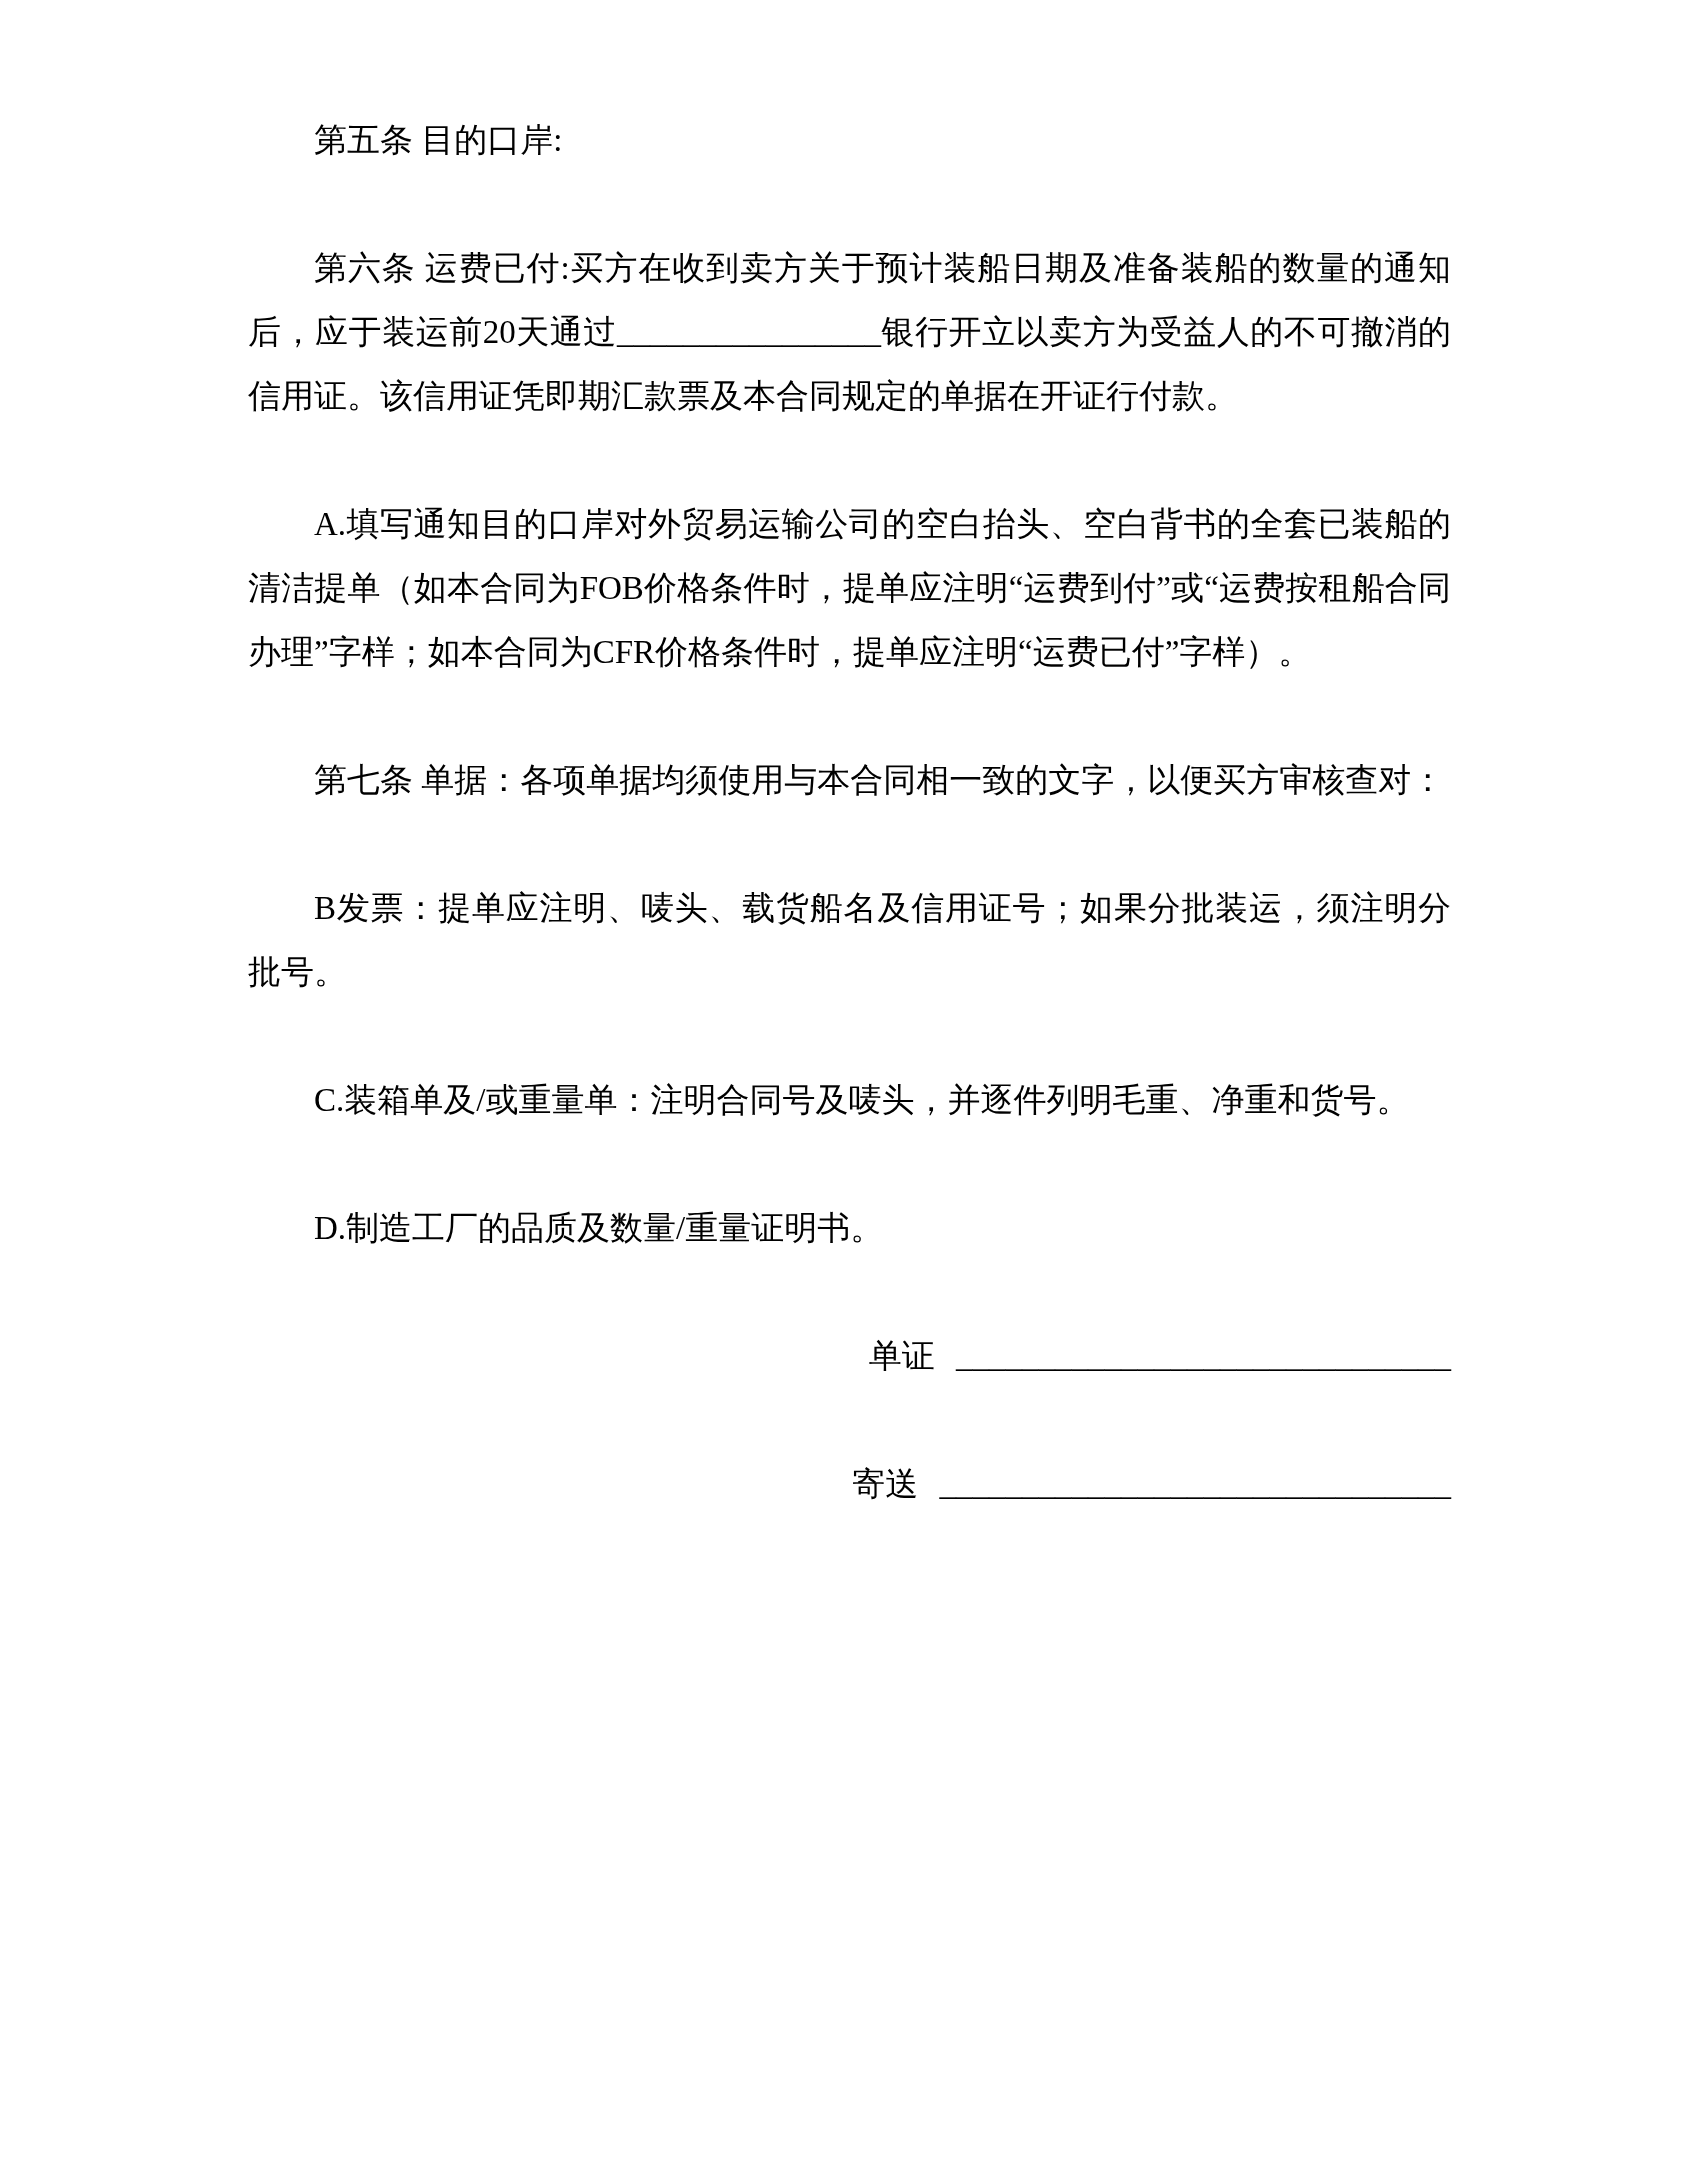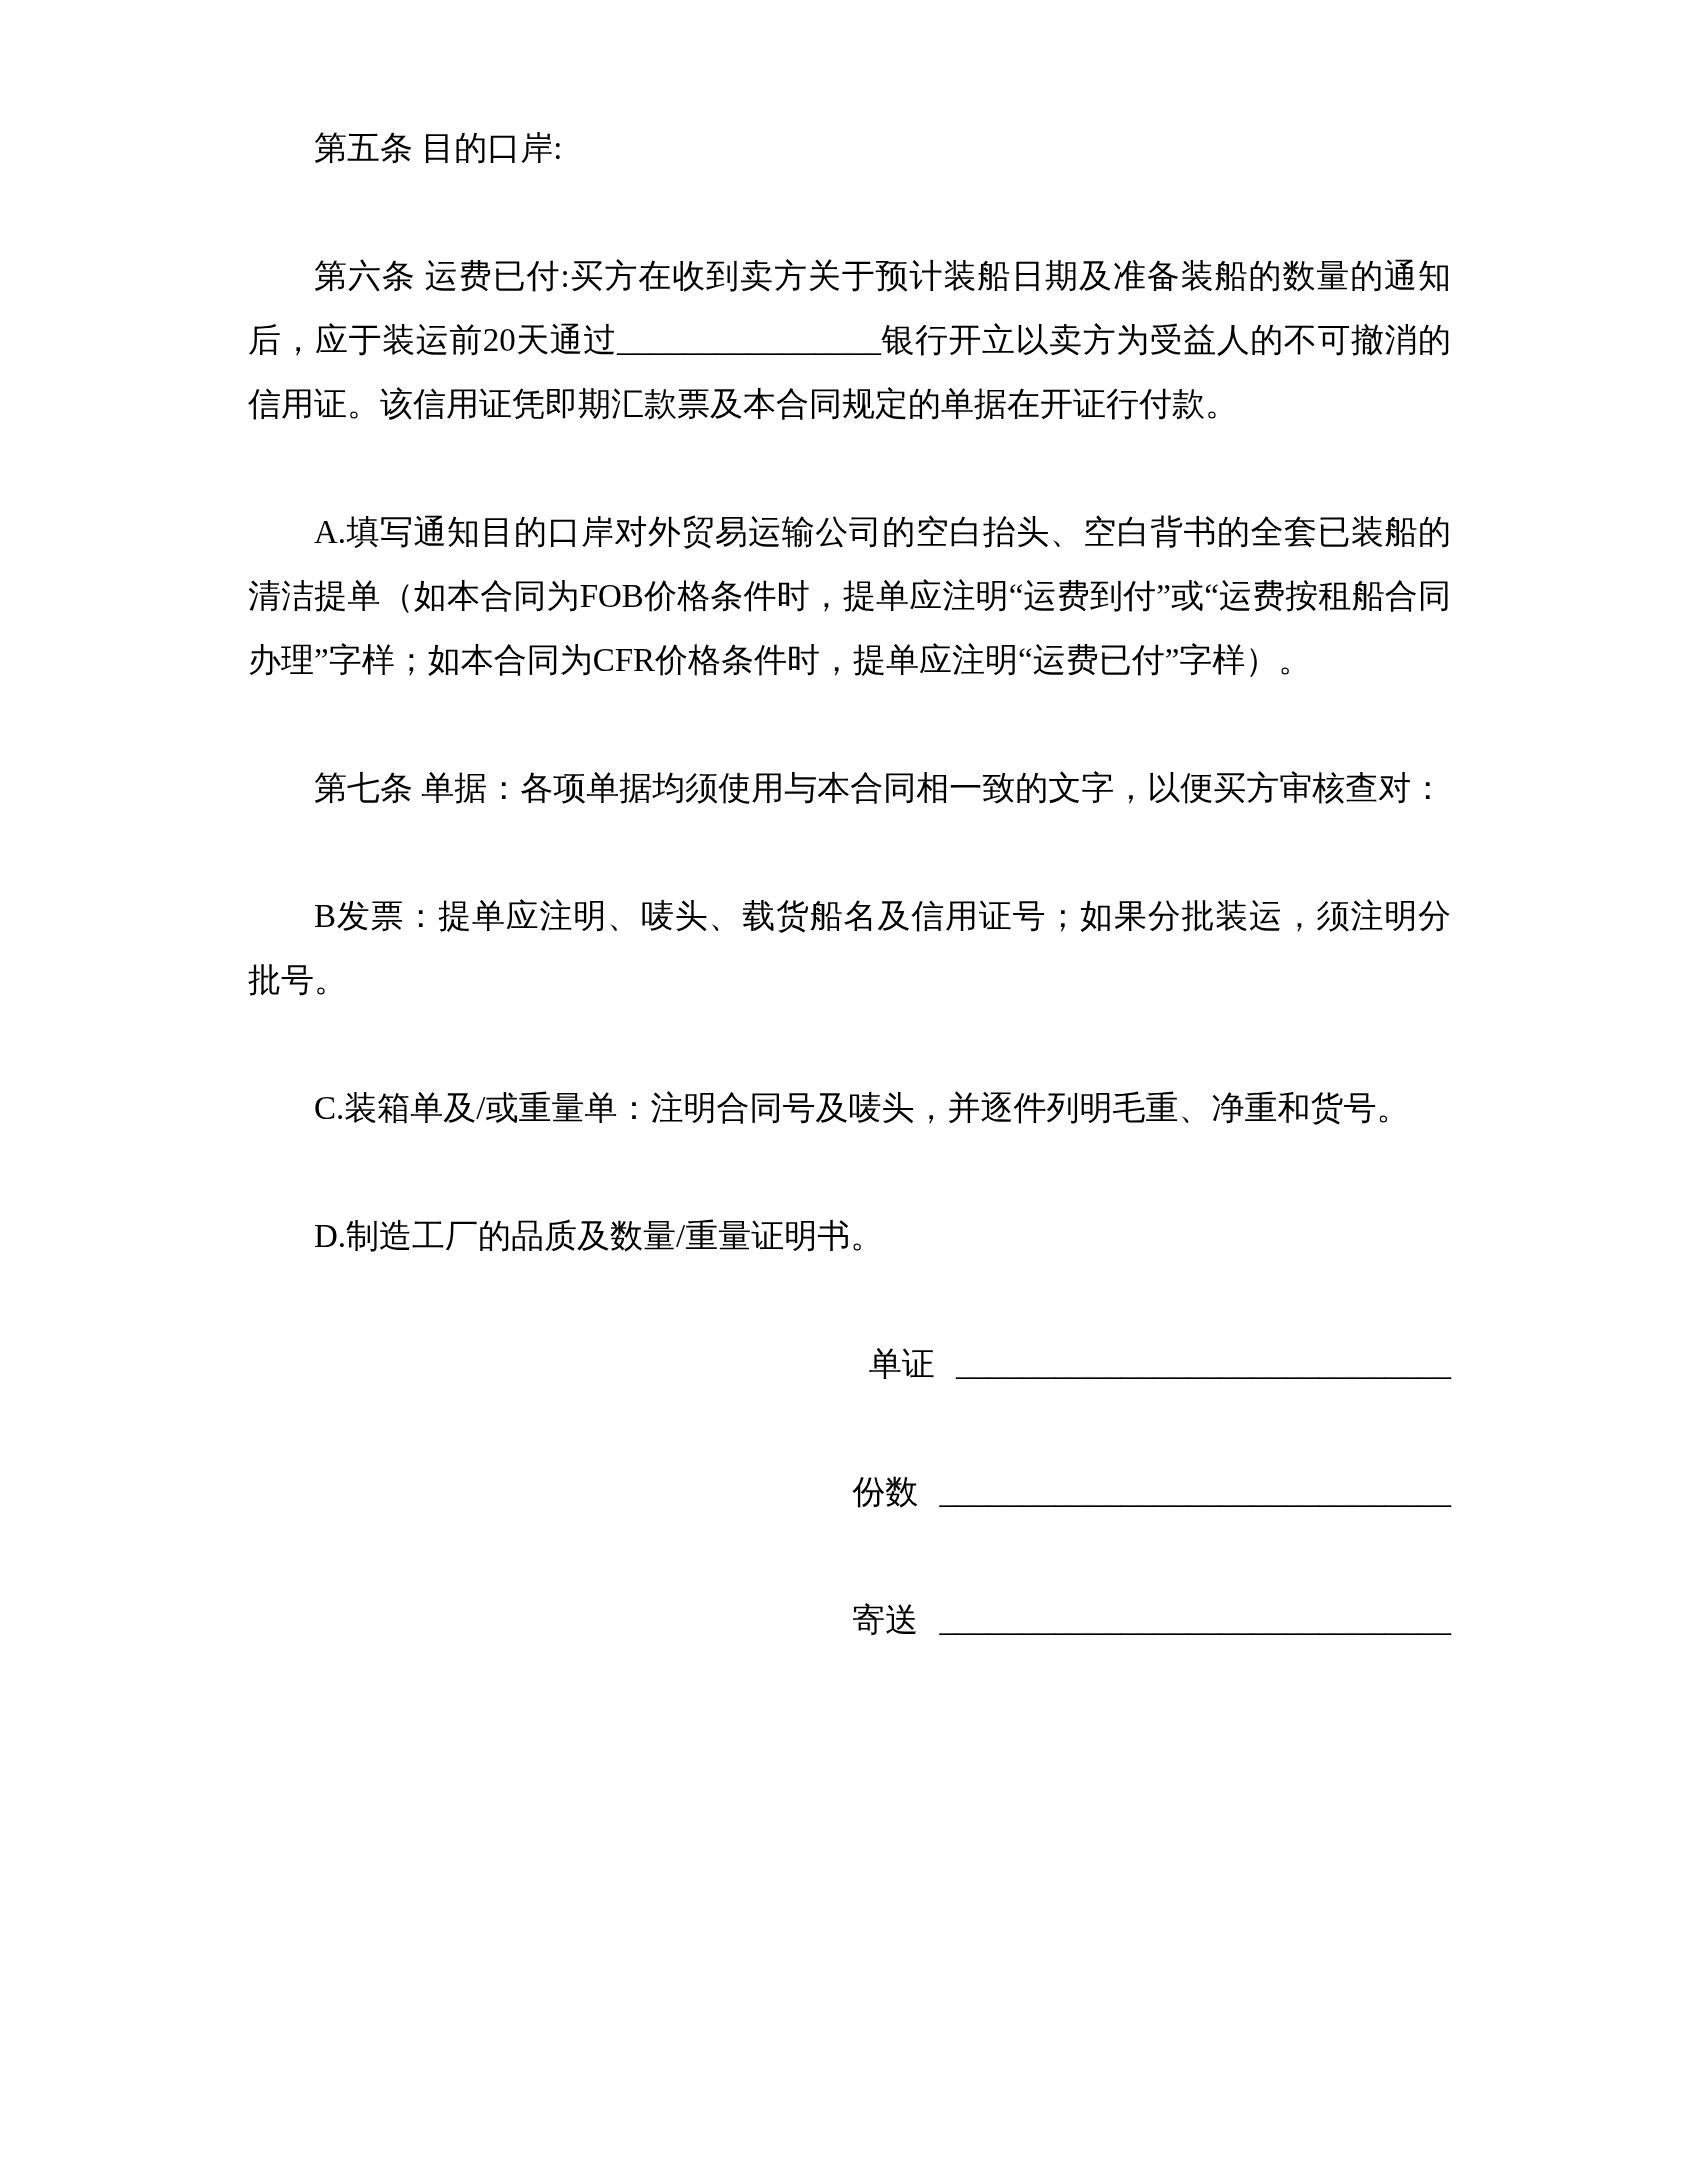--- a/index.html
+++ b/index.html
@@ -9,24 +9,25 @@
   body {
     width: 1686px;
     height: 2182px;
     background: #ffffff;
     font-family: "Liberation Serif", "DejaVu Serif", serif;
   }
   .page {
     box-sizing: border-box;
     width: 1686px;
     height: 1682px;
-    padding: 116px 235px 0 248px;
+    padding: 92px 235px 0 248px;
     background: #ffffff;
     color: #000000;
     overflow: hidden;
+    margin-top: 16px;
   }
   .para {
     margin: 0 0 64px 0;
     font-size: 33px;
     line-height: 64px;
     text-align: justify;
     text-indent: 66px;
     color: #000000;
     word-break: break-all;
   }
@@ -57,24 +58,20 @@
   <p class="para">C.装箱单及/或重量单：注明合同号及唛头，并逐件列明毛重、净重和货号。</p>
 
   <p class="para">D.制造工厂的品质及数量/重量证明书。</p>
 
 
   <p class="para field">
     <span>单证</span>
     <span class="blank">______________________________</span>
   </p>
 
-  <p class="para field">
-    <span>份数</span>
-    <span class="blank">_______________________________</span>
-  </p>
 
   <p class="para field">
     <span>寄送</span>
     <span class="blank">_______________________________</span>
   </p>
 
 </div>
 
 
 </body></html>

